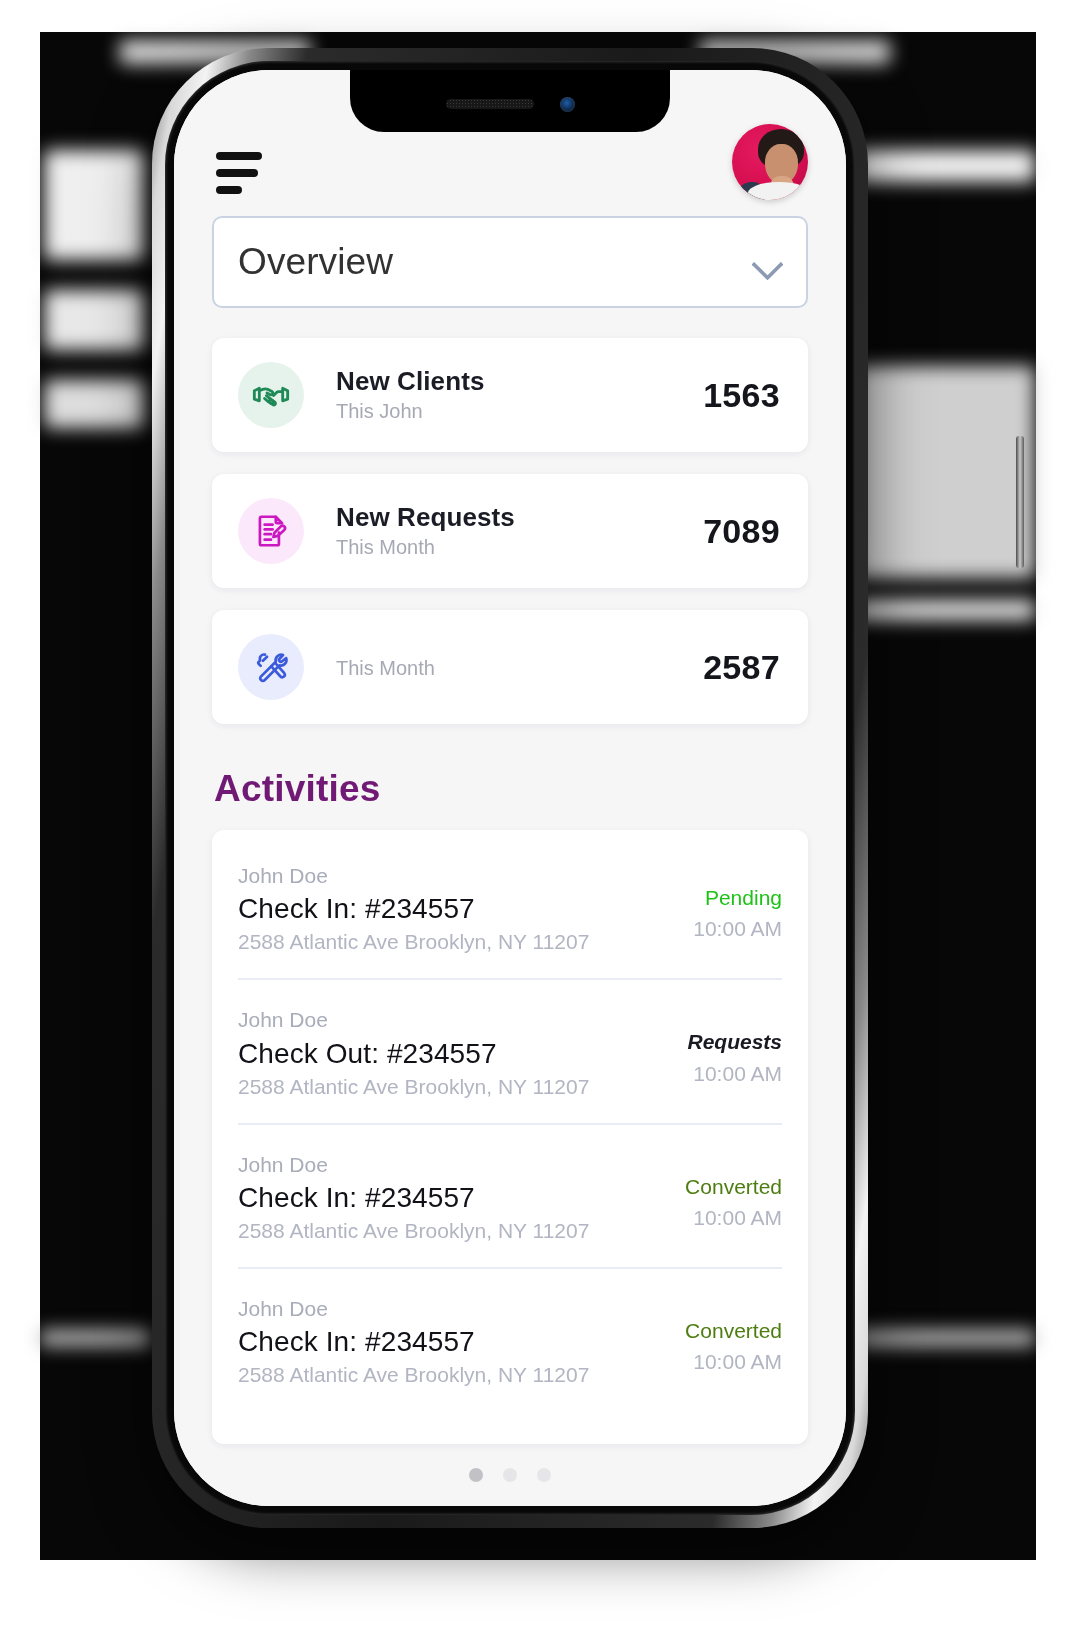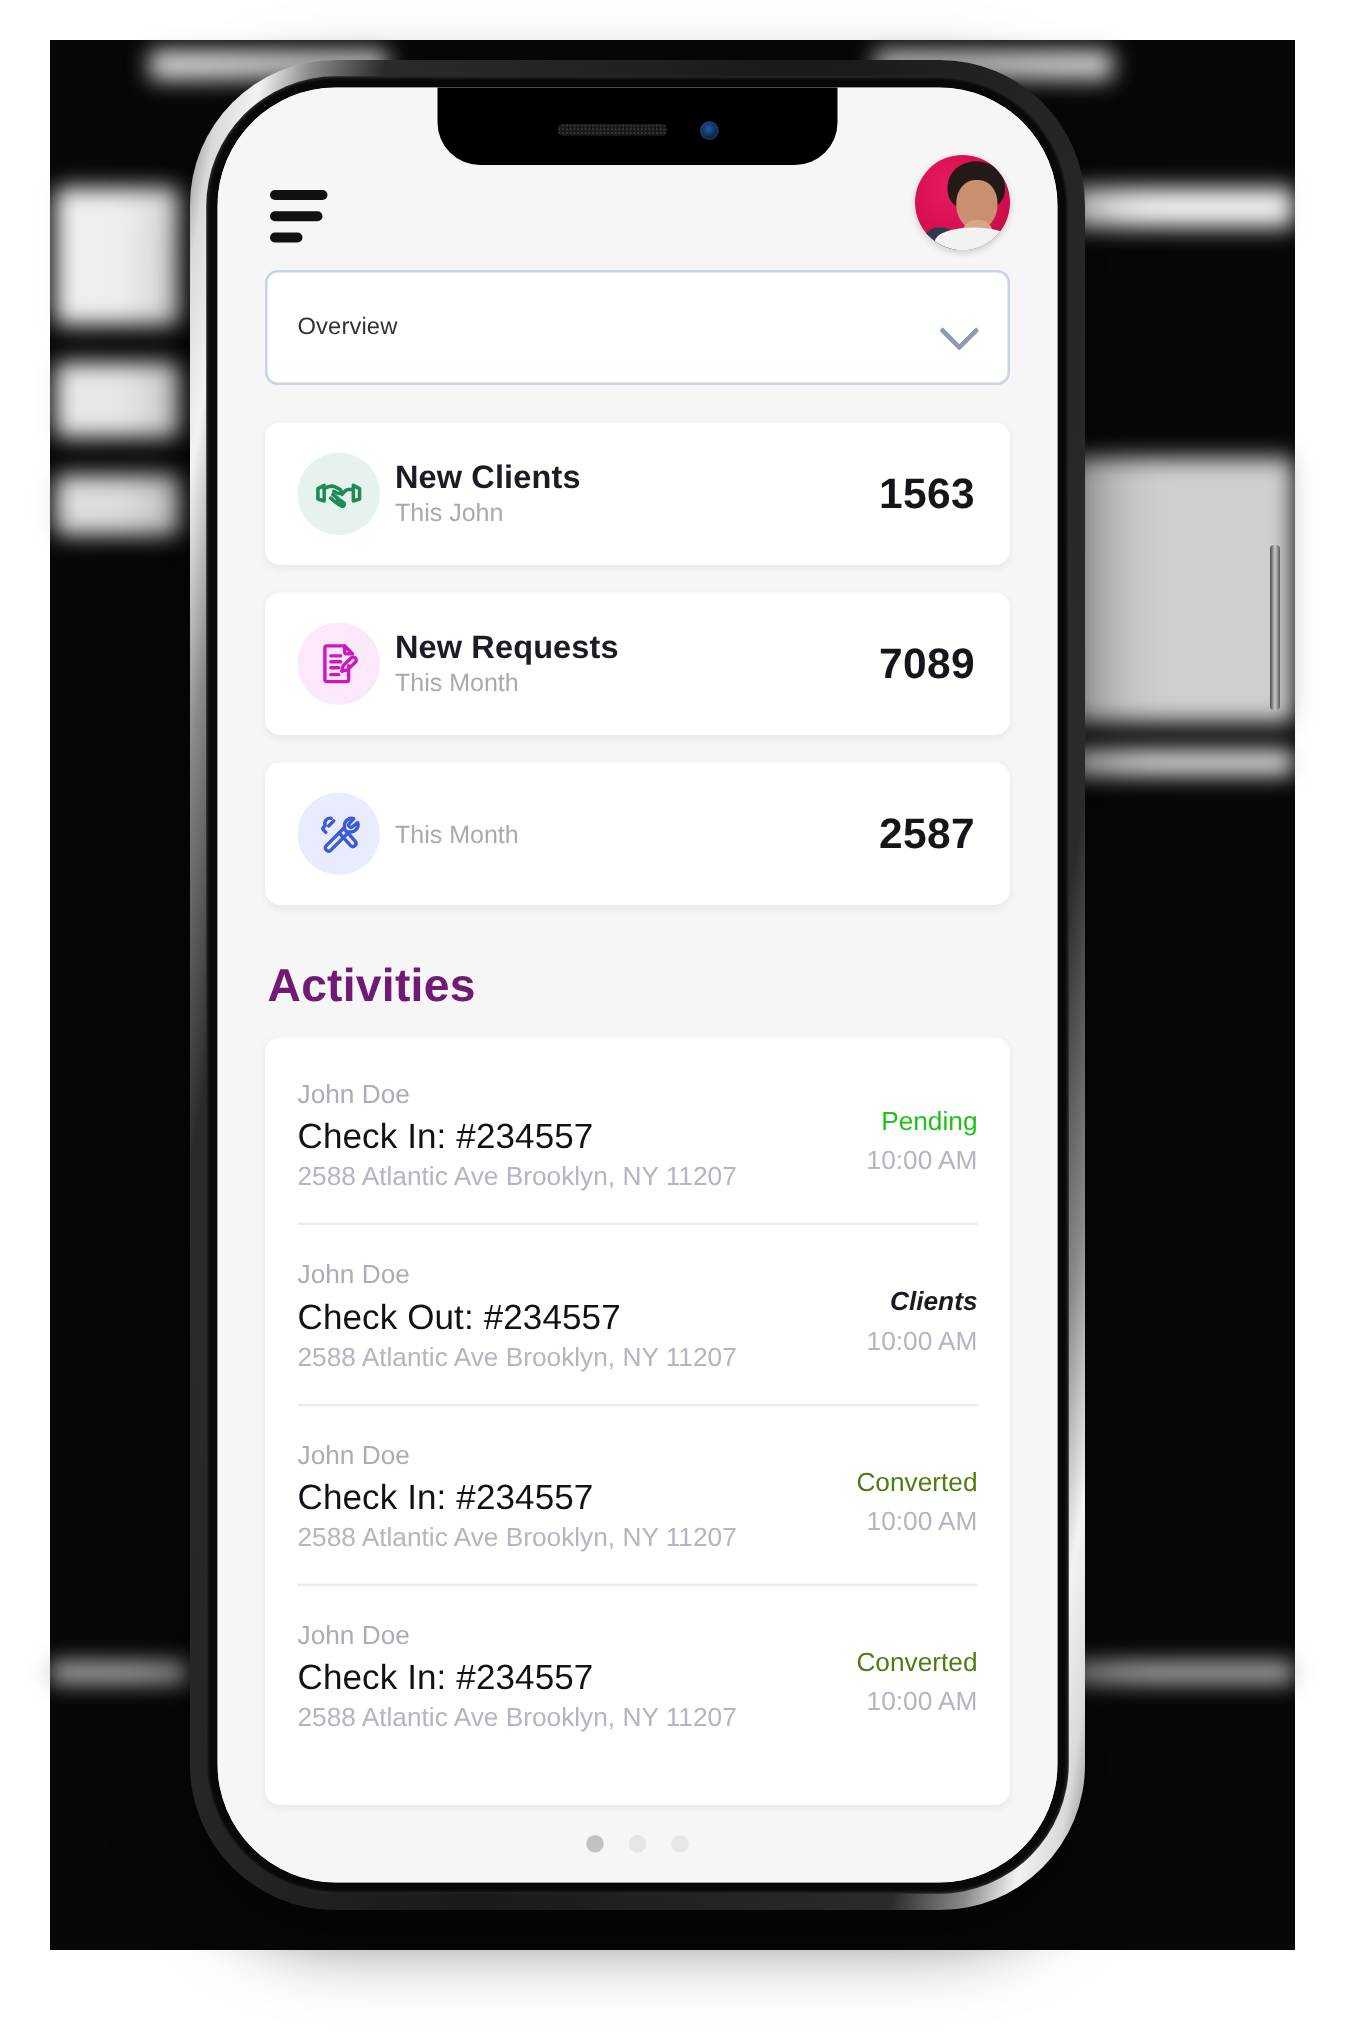--- a/index.html
+++ b/index.html
@@ -137,21 +137,21 @@
 
   
   .dropdown {
     height: 92px; background: #ffffff;
     border: 2px solid #c9d3e4; border-radius: 10px;
     display: flex; align-items: center; justify-content: space-between;
     padding: 0 26px 0 24px;
     margin-bottom: 30px;
     cursor: pointer;
   }
-  .dropdown-label { font-size: 19px; color: #323232; letter-spacing: .1px; }
+  .dropdown-label { font-size: 37px; color: #323232; letter-spacing: .1px; }
   .chev { width: 26px; height: 26px; position: relative; }
   .chev::before {
     content: ""; position: absolute; left: 2px; top: 4px;
     width: 19px; height: 19px;
     border-right: 4px solid #8b9bb4; border-bottom: 4px solid #8b9bb4;
     transform: rotate(45deg); border-radius: 2px;
   }
 
   
   .stat-card {
@@ -160,21 +160,21 @@
     padding: 0 28px 0 26px;
     margin-bottom: 22px;
     box-shadow: 0 2px 7px rgba(22,30,60,0.07);
     cursor: pointer;
   }
   .stat-ico {
     width: 66px; height: 66px; border-radius: 50%;
     display: flex; align-items: center; justify-content: center;
     flex: 0 0 auto;
   }
-  .stat-text { margin-left: 12px; flex: 1 1 auto; }
+  .stat-text { margin-left: 32px; flex: 1 1 auto; }
   .stat-title { font-size: 26px; font-weight: bold; color: #1c1c26; line-height: 1.15; letter-spacing: .1px; }
   .stat-sub { font-size: 20px; color: #a6a9b4; margin-top: 3px; }
   .stat-val { font-size: 34px; font-weight: bold; color: #15151c; letter-spacing: .3px; }
 
   
   .sec-head {
     font-size: 37px; font-weight: bold; color: #701a75;
     margin: 22px 0 20px 2px; letter-spacing: .2px;
   }
 
@@ -330,21 +330,21 @@
             </div>
           </div>
 
           <div class="act-row">
             <div>
               <div class="act-name">John Doe</div>
               <div class="act-title">Check Out: #234557</div>
               <div class="act-addr">2588 Atlantic Ave Brooklyn, NY 11207</div>
             </div>
             <div class="act-right">
-              <div class="act-status pending">Clients</div>
+              <div class="act-status pending">Requests</div>
               <div class="act-time">10:00 AM</div>
             </div>
           </div>
 
           <div class="act-row">
             <div>
               <div class="act-name">John Doe</div>
               <div class="act-title">Check In: #234557</div>
               <div class="act-addr">2588 Atlantic Ave Brooklyn, NY 11207</div>
             </div>

